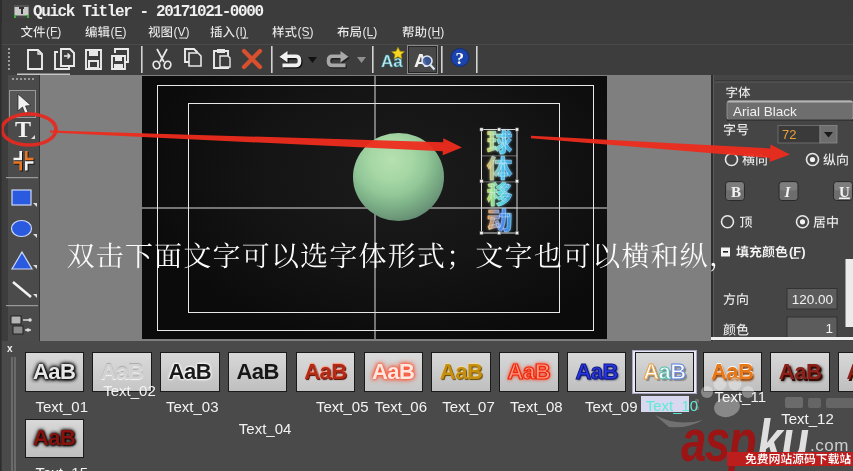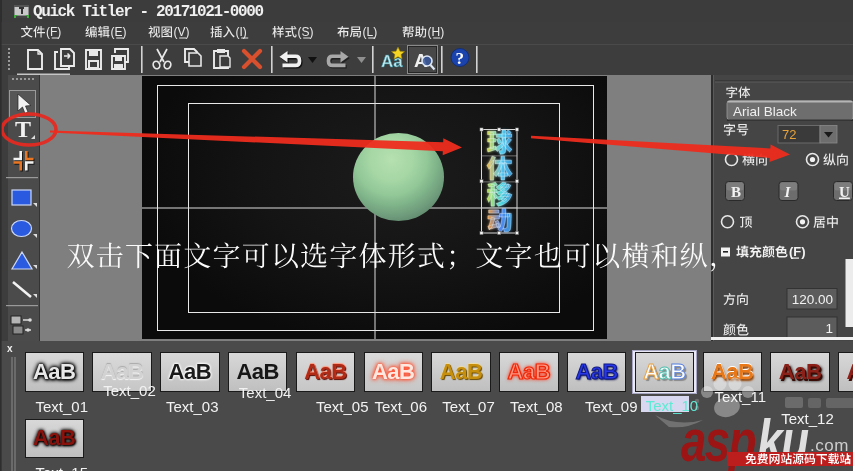--- a/index.html
+++ b/index.html
@@ -273,21 +273,21 @@
     <span style="color:#d2d2d2;text-shadow:0 1px 1px #f5f5f5,0 -1px 1px #aaa">AaB</span>
   </div>
 <div class="lab" style="left:88.3px;top:382px;width:67.5px">Text_02</div>
 <div class="abs" style="left:160.1px;top:352px;width:59.5px;height:39.5px;background:linear-gradient(#d8d8d8,#bfbfbf);border:1.2px solid #1a1a1a;display:flex;align-items:center;justify-content:center;font-family:Liberation Sans;font-weight:bold;font-size:22px;letter-spacing:-0.5px">
     <span style="color:#1a1a1a;text-shadow:0 0 3px #fff,0 0 3px #fff,0 0 2px #fff">AaB</span>
   </div>
 <div class="lab" style="left:151px;top:398px;width:67.5px">Text_03</div>
 <div class="abs" style="left:227.89999999999998px;top:352px;width:59.5px;height:39.5px;background:linear-gradient(#d8d8d8,#bfbfbf);border:1.2px solid #1a1a1a;display:flex;align-items:center;justify-content:center;font-family:Liberation Sans;font-weight:bold;font-size:22px;letter-spacing:-0.5px">
     <span style="color:#161616">AaB</span>
   </div>
-<div class="lab" style="left:223.9px;top:384px;width:67.5px">Text_04</div>
+<div class="lab" style="left:223.9px;top:420px;width:67.5px">Text_04</div>
 <div class="abs" style="left:295.7px;top:352px;width:59.5px;height:39.5px;background:linear-gradient(#dadada,#c6c6c6);border:1.2px solid #1a1a1a;display:flex;align-items:center;justify-content:center;font-family:Liberation Sans;font-weight:bold;font-size:22px;letter-spacing:-0.5px">
     <span style="color:#b02a16;text-shadow:0 -1px 1px #ff9a80,1px 1px 1px #5a0800">AaB</span>
   </div>
 <div class="lab" style="left:301px;top:398px;width:67.5px">Text_05</div>
 <div class="abs" style="left:363.5px;top:352px;width:59.5px;height:39.5px;background:linear-gradient(#dadada,#c6c6c6);border:1.2px solid #1a1a1a;display:flex;align-items:center;justify-content:center;font-family:Liberation Sans;font-weight:bold;font-size:22px;letter-spacing:-0.5px">
     <span style="color:#ffe8e0;text-shadow:0 0 3px #ff4828,0 0 4px #ff5030,0 0 6px #ff6040">AaB</span>
   </div>
 <div class="lab" style="left:359.5px;top:398px;width:67.5px">Text_06</div>
 <div class="abs" style="left:431.29999999999995px;top:352px;width:59.5px;height:39.5px;background:linear-gradient(#d8d8d8,#bfbfbf);border:1.2px solid #1a1a1a;display:flex;align-items:center;justify-content:center;font-family:Liberation Sans;font-weight:bold;font-size:22px;letter-spacing:-0.5px">
     <span style="color:#c78f0e;text-shadow:1px 1px 1px #6a4a00,0 -1px 1px #f0dca0">AaB</span>

